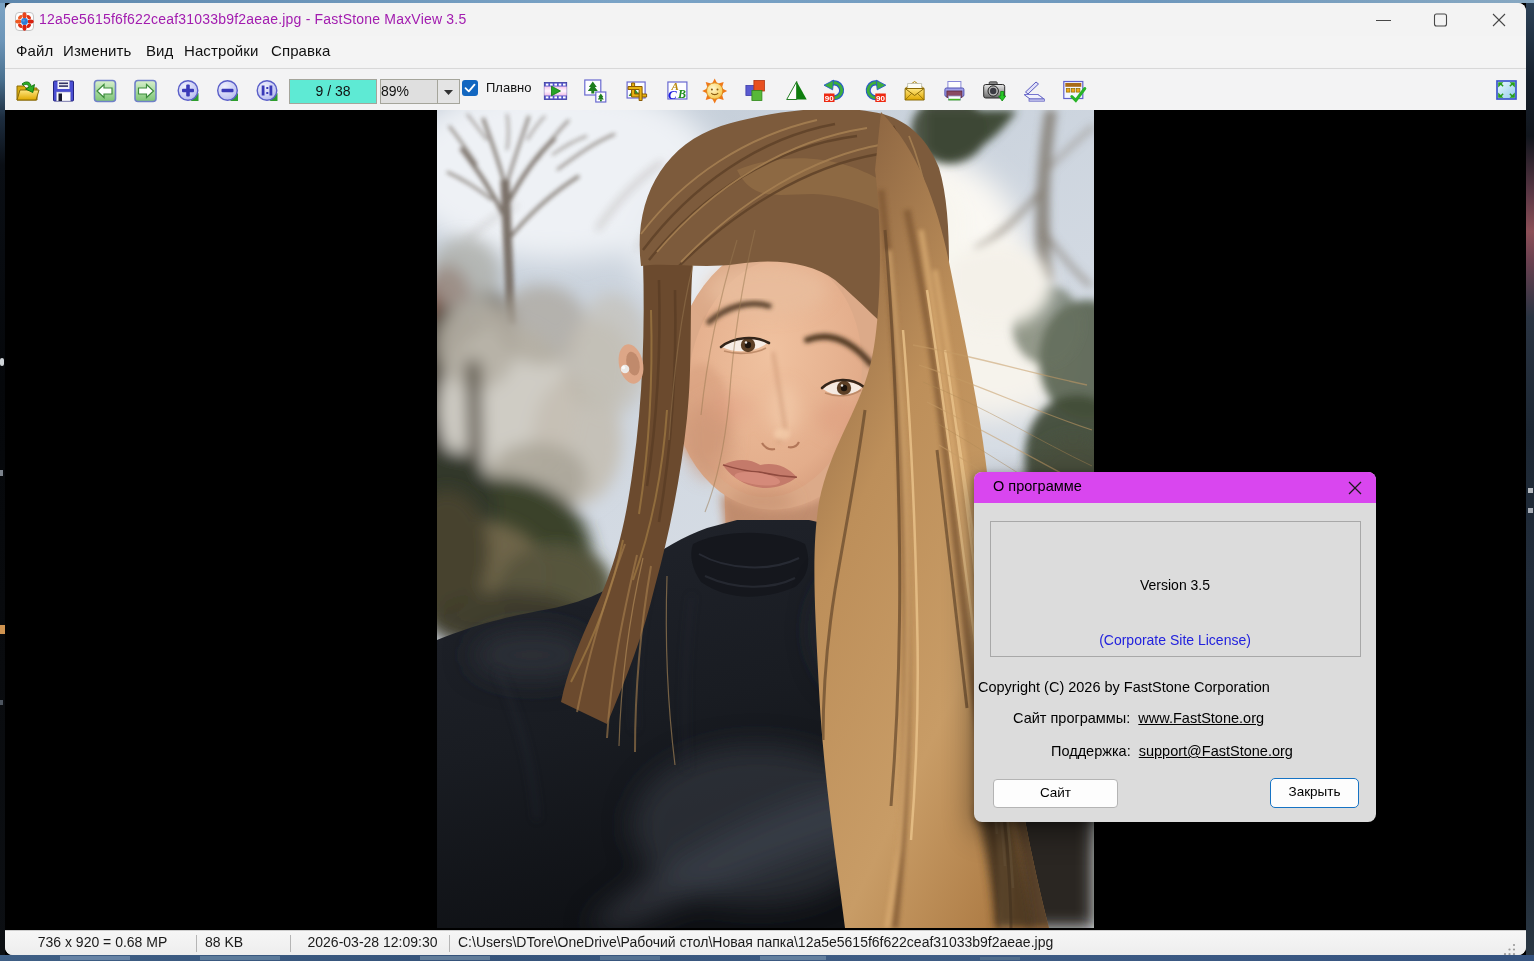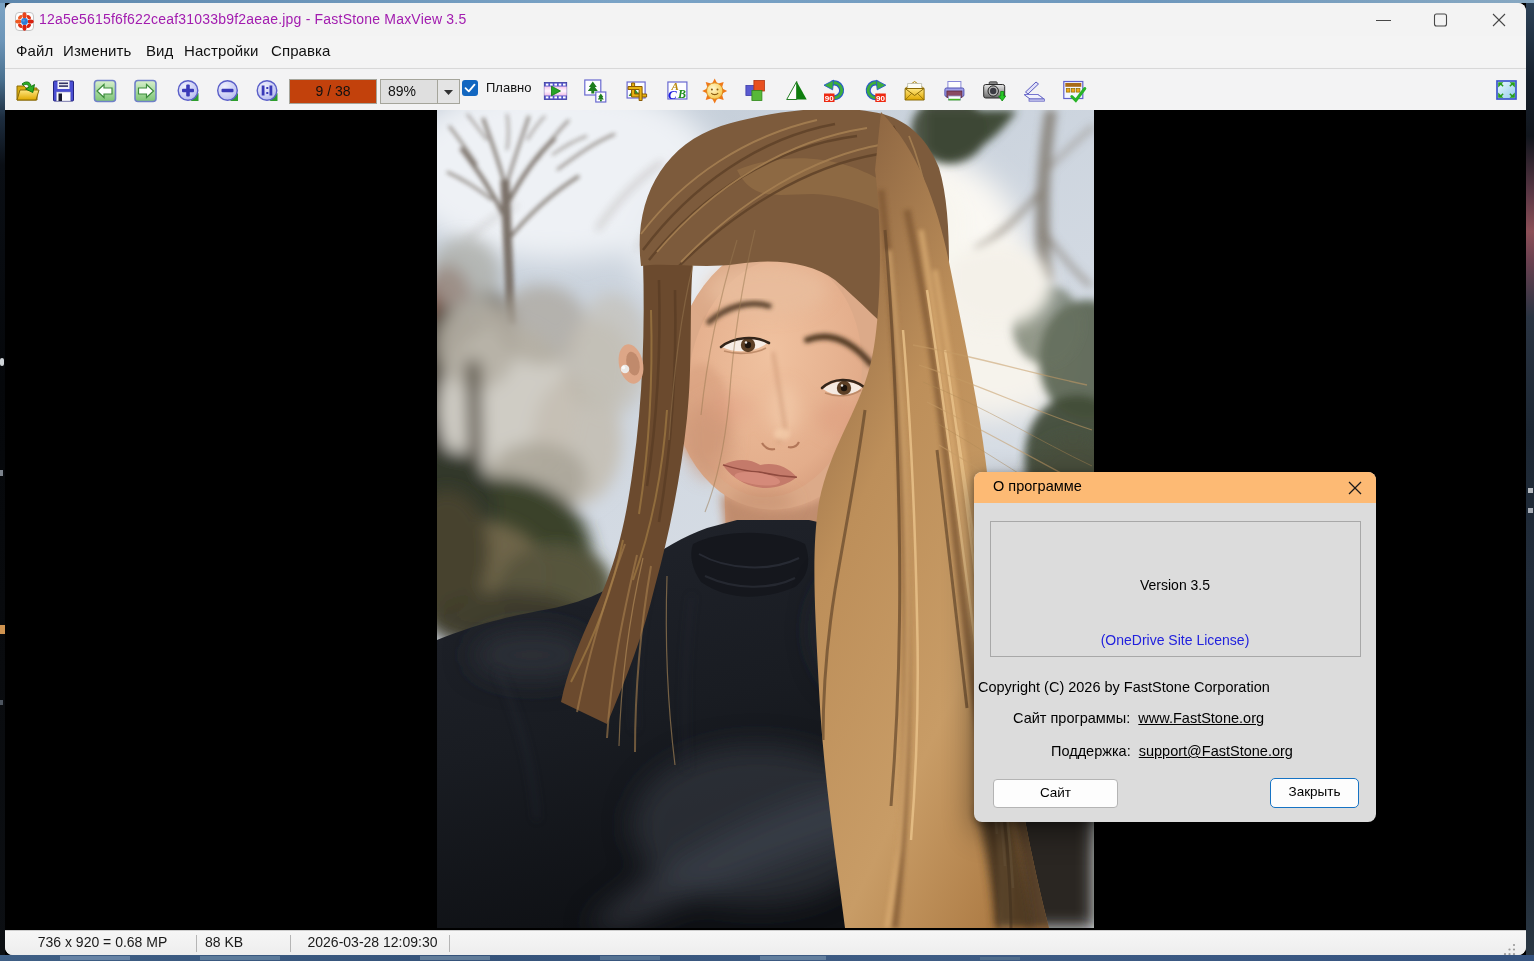--- a/index.html
+++ b/index.html
@@ -15,21 +15,21 @@
   .menuitem{position:absolute;top:6px;font-size:15px;letter-spacing:0.1px;color:#111;}
   #toolbar{left:0;top:65px;width:100%;height:42px;background:#f3f3f4;border-top:1px solid #d8d8d8;}
   #imgarea{left:0;top:107px;width:100%;height:820px;background:#000;}
   #statusbar{left:0;top:927px;width:100%;height:25px;background:linear-gradient(180deg,#f6f6f6,#ededed);border-top:1px solid #cdcdcd;font-size:14px;color:#1a1a1a;}
   .sbsep{position:absolute;top:4px;width:1px;height:17px;background:#b5b5b5;}
   .sbtext{position:absolute;top:3px;white-space:nowrap;}
   #taskbar{left:0;top:955px;width:1534px;height:6px;background:linear-gradient(90deg,#3f5f85,#35537a 30%,#3e5c84 60%,#365480);}
   
   #dlg{left:974px;top:472px;width:402px;height:350px;border-radius:8px;background:#dcdcdc;
        box-shadow:0 10px 30px rgba(0,0,0,0.45), 0 2px 8px rgba(0,0,0,0.3);overflow:hidden;}
-  #dlgtitle{position:absolute;left:0;top:0;width:100%;height:31px;background:#fdba74;}
+  #dlgtitle{position:absolute;left:0;top:0;width:100%;height:31px;background:#d946ef;}
   #dlgtitle span{position:absolute;left:19px;top:6px;font-size:14.5px;color:#000;}
   #dlgbox{position:absolute;left:16px;top:49px;width:369px;height:134px;border:1px solid #a8a8a8;}
   .dlgc{position:absolute;width:100%;text-align:center;}
   .dlgrow{position:absolute;white-space:nowrap;font-size:14.5px;color:#000;}
   .dlglink{text-decoration:underline;}
   #btn-site{position:absolute;left:19px;top:307px;width:123px;height:27px;background:#fdfdfd;border:1px solid #b4b4b4;border-radius:4px;text-align:center;font-size:13.5px;line-height:26px;}
   #btn-close{position:absolute;left:296px;top:306px;width:87px;height:28px;background:#fdfdfd;border:1.5px solid #1673c4;border-radius:5px;text-align:center;font-size:13.5px;line-height:26px;}
 </style>
 </head>
 <body>
@@ -305,23 +305,23 @@
           <path d="M3.2 18.8 L3.2 13.6 L8.4 18.8 Z"></path>
           <path d="M19.8 18.8 L19.8 13.6 L14.6 18.8 Z"></path>
           <rect x="5.2" y="5.2" width="3.4" height="1.6" transform="rotate(45 6.9 6)"></rect>
           <rect x="14.4" y="5.2" width="3.4" height="1.6" transform="rotate(-45 16.1 6)"></rect>
           <rect x="5.2" y="15.2" width="3.4" height="1.6" transform="rotate(-45 6.9 16)"></rect>
           <rect x="14.4" y="15.2" width="3.4" height="1.6" transform="rotate(45 16.1 16)"></rect>
         </g>
       </g>
     </svg>
 
-    <div class="abs" style="left:284px;top:10px;width:86px;height:23px;background:#c2410c;border:1px solid #a5a59b;font-size:14px;text-align:center;line-height:22px;color:#111">9 / 38</div>
-
-    <div class="abs" style="left:375px;top:10px;width:56px;height:23px;background:#dfdfdf;border:1px solid #a5a59b;font-size:14px;line-height:22px;color:#111;padding-left:7px">89%</div>
+    <div class="abs" style="left:284px;top:10px;width:86px;height:23px;background:#5eead4;border:1px solid #a5a59b;font-size:14px;text-align:center;line-height:22px;color:#111">9 / 38</div>
+
+    <div class="abs" style="left:375px;top:10px;width:56px;height:23px;background:#dfdfdf;border:1px solid #a5a59b;font-size:14px;line-height:22px;color:#111;">89%</div>
     <div class="abs" style="left:432px;top:10px;width:21px;height:23px;background:#e4e4e4;border:1px solid #a5a59b;border-left:1px solid #a5a59b;">
       <svg width="21" height="23">
           <path d="M6 10 L15 10 L10.5 15 Z" fill="#333"></path>
         </svg>
     </div>
 
     <div class="abs" style="left:457px;top:11px;width:16px;height:16px;background:#1266c0;border-radius:3px;">
       <svg width="16" height="16">
           <path d="M3.5 8.2 L6.8 11.4 L12.5 4.6" stroke="#fff" stroke-width="1.8" fill="none" stroke-linecap="round" stroke-linejoin="round"></path>
         </svg>
@@ -608,20 +608,21 @@
   </svg>
   </div>
 
   <div id="statusbar" class="abs">
     <div class="sbtext" style="left:30px;width:135px;text-align:center">736 x 920 = 0.68 MP</div>
     <div class="sbsep" style="left:191px"></div>
     <div class="sbtext" style="left:200px;width:80px;text-align:left">88 KB</div>
     <div class="sbsep" style="left:285px"></div>
     <div class="sbtext" style="left:295px;width:145px;text-align:center">2026-03-28 12:09:30</div>
     <div class="sbsep" style="left:444px"></div>
+    <div class="sbtext" style="left:453px">C:\Users\DTore\OneDrive\Рабочий стол\Новая папка\12a5e5615f6f622ceaf31033b9f2aeae.jpg</div>
     <svg class="abs" style="left:1498px;top:12px" width="14" height="12" viewBox="0 0 14 12">
       <g fill="#9a9a9a">
           <circle cx="11" cy="2" r="1.1"></circle>
           <circle cx="6.5" cy="6.5" r="1.1"></circle>
           <circle cx="11" cy="6.5" r="1.1"></circle>
           <circle cx="2" cy="11" r="1.1"></circle>
           <circle cx="6.5" cy="11" r="1.1"></circle>
           <circle cx="11" cy="11" r="1.1"></circle>
         </g>
     </svg>
@@ -633,19 +634,19 @@
     <span>О программе</span>
     <svg class="abs" style="left:374px;top:9px" width="14" height="14" viewBox="0 0 14 14">
       <g stroke="#1a1a1a" stroke-width="1.2">
           <line x1="1" y1="1" x2="13" y2="13"></line>
           <line x1="13" y1="1" x2="1" y2="13"></line>
         </g>
     </svg>
   </div>
   <div id="dlgbox"></div>
   <div class="dlgc" style="top:105px;font-size:14px;color:#000">Version 3.5</div>
-  <div class="dlgc" style="top:160px;font-size:14px;color:#2222dd">(OneDrive Site License)</div>
+  <div class="dlgc" style="top:160px;font-size:14px;color:#2222dd">(Corporate Site License)</div>
   <div class="dlgrow" style="left:4px;top:207px">Copyright (C) 2026 by FastStone Corporation</div>
   <div class="dlgrow" style="left:39px;top:238px">Сайт программы:&nbsp;&nbsp;<span class="dlglink">www.FastStone.org</span></div>
   <div class="dlgrow" style="left:77px;top:271px">Поддержка:&nbsp;&nbsp;<span class="dlglink">support@FastStone.org</span></div>
   <div id="btn-site">Сайт</div>
   <div id="btn-close">Закрыть</div>
 </div>
 
 </body></html>

